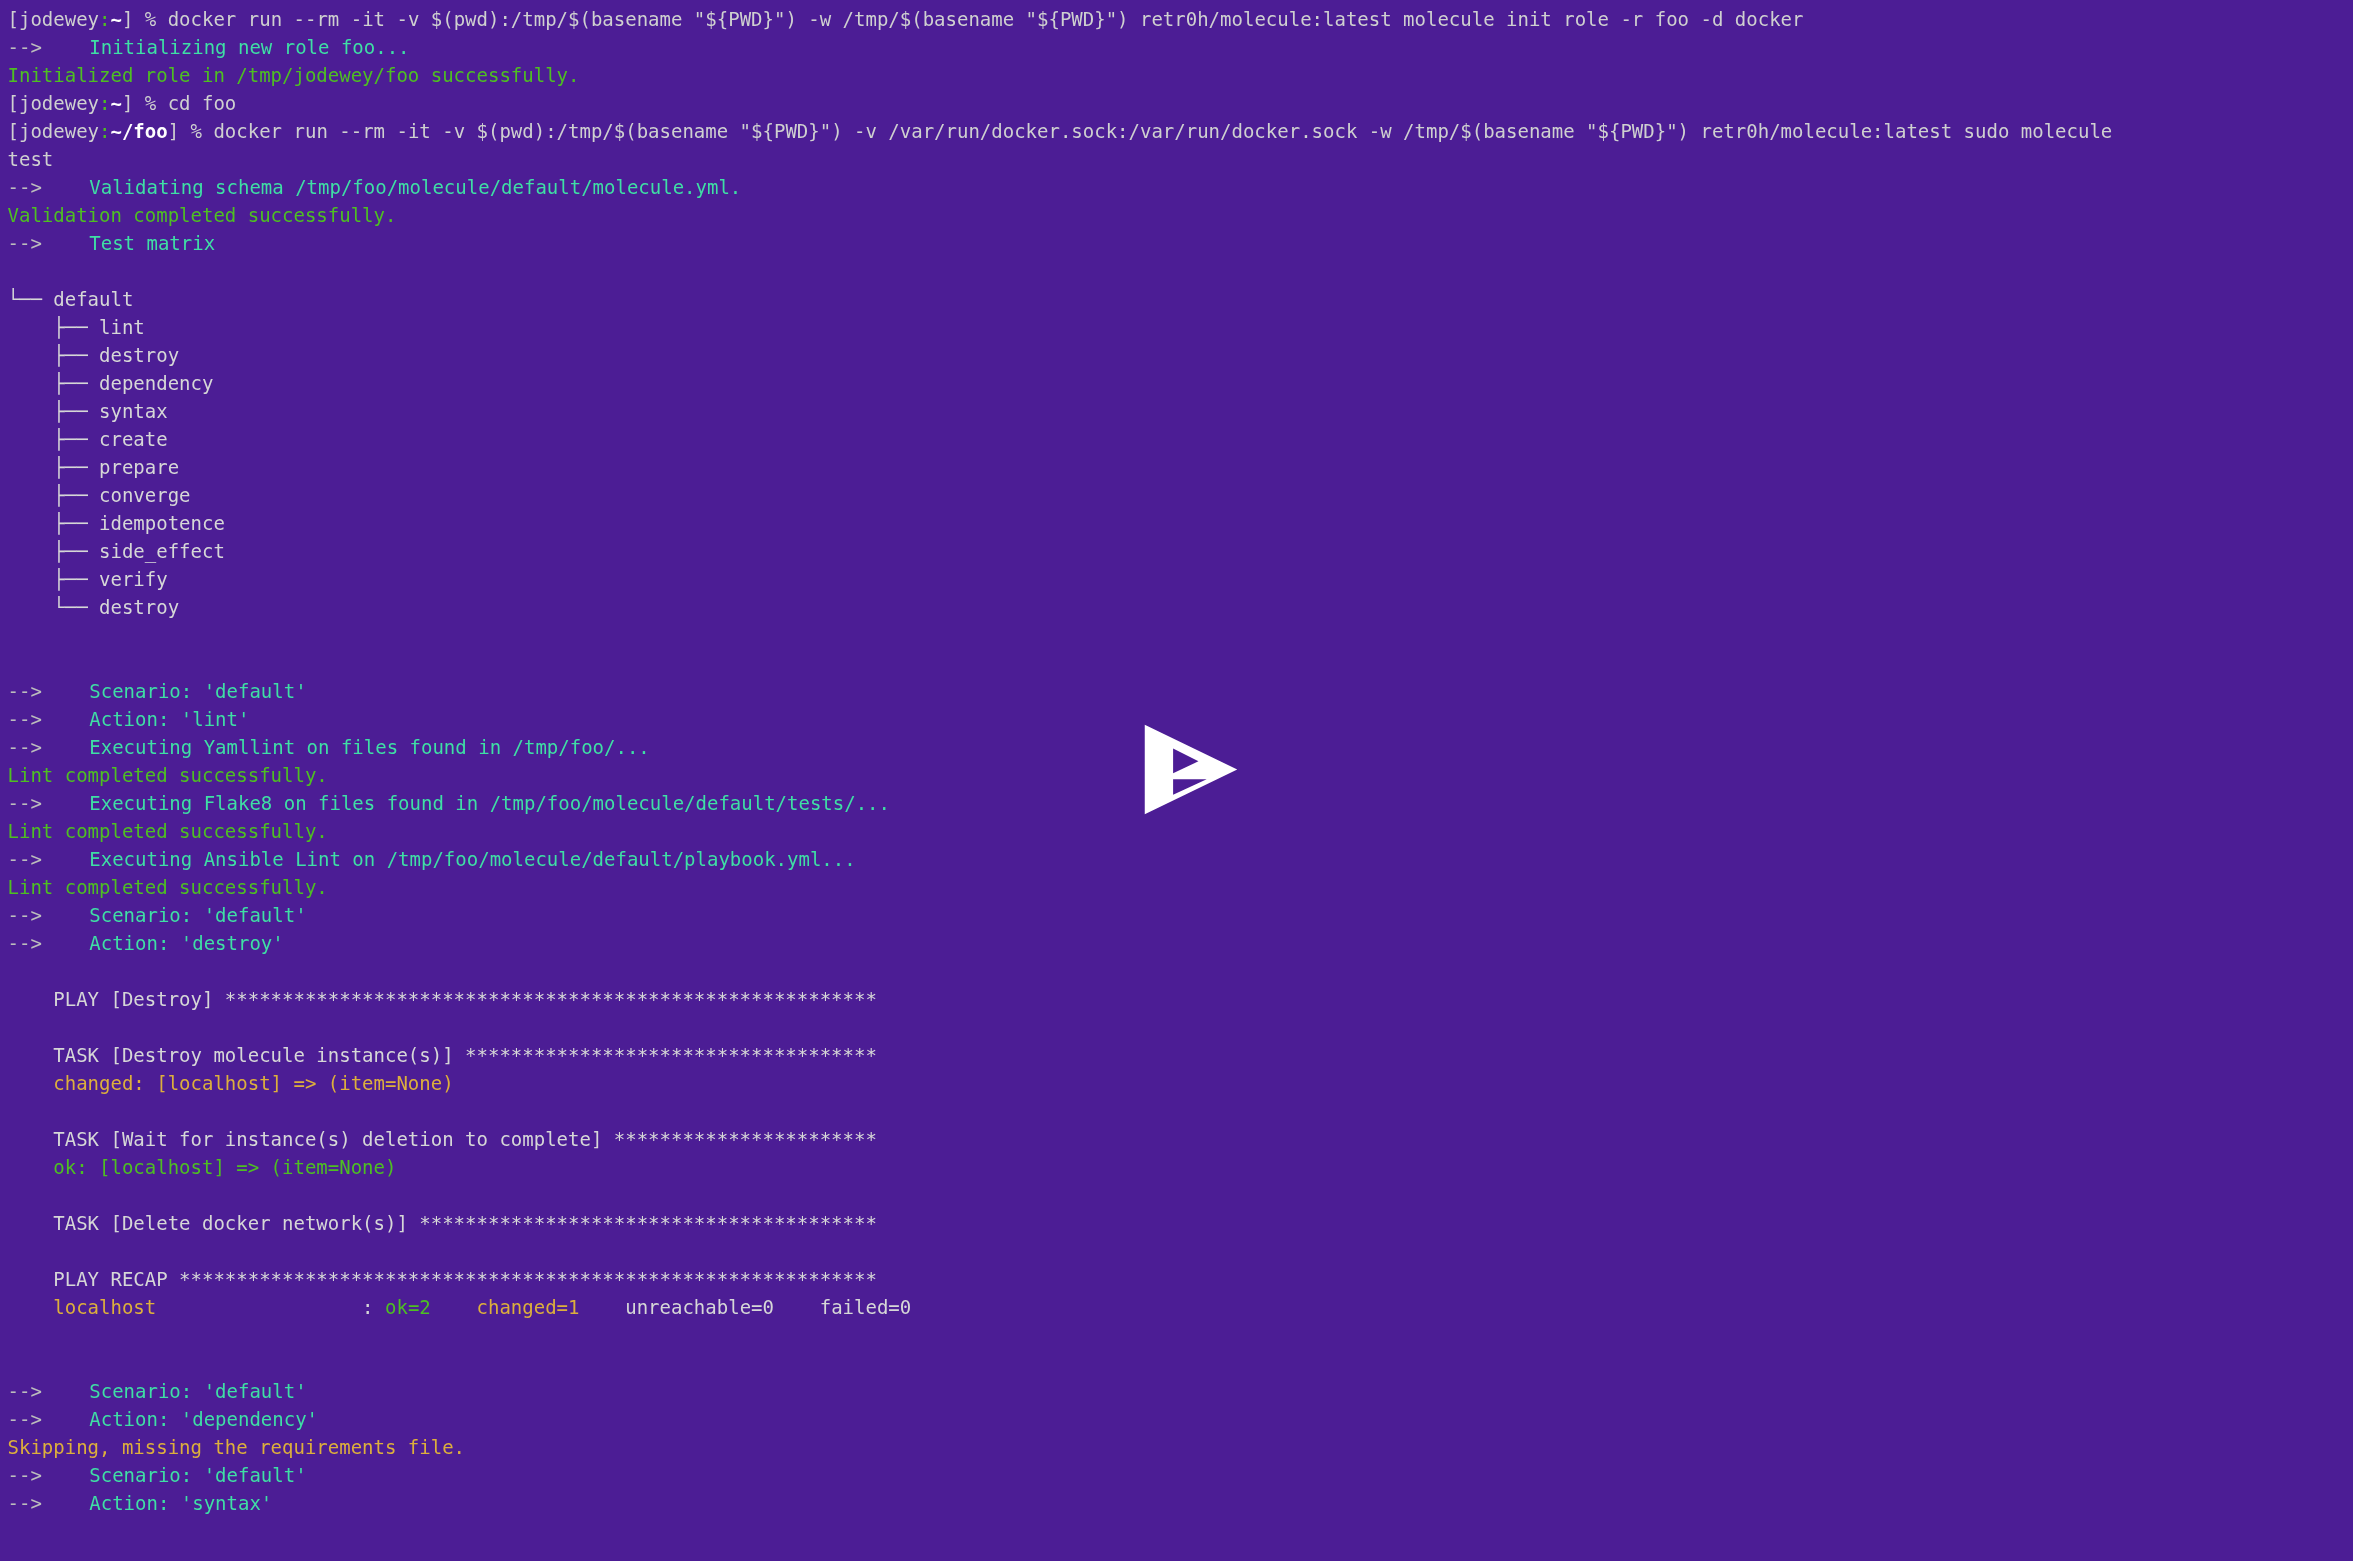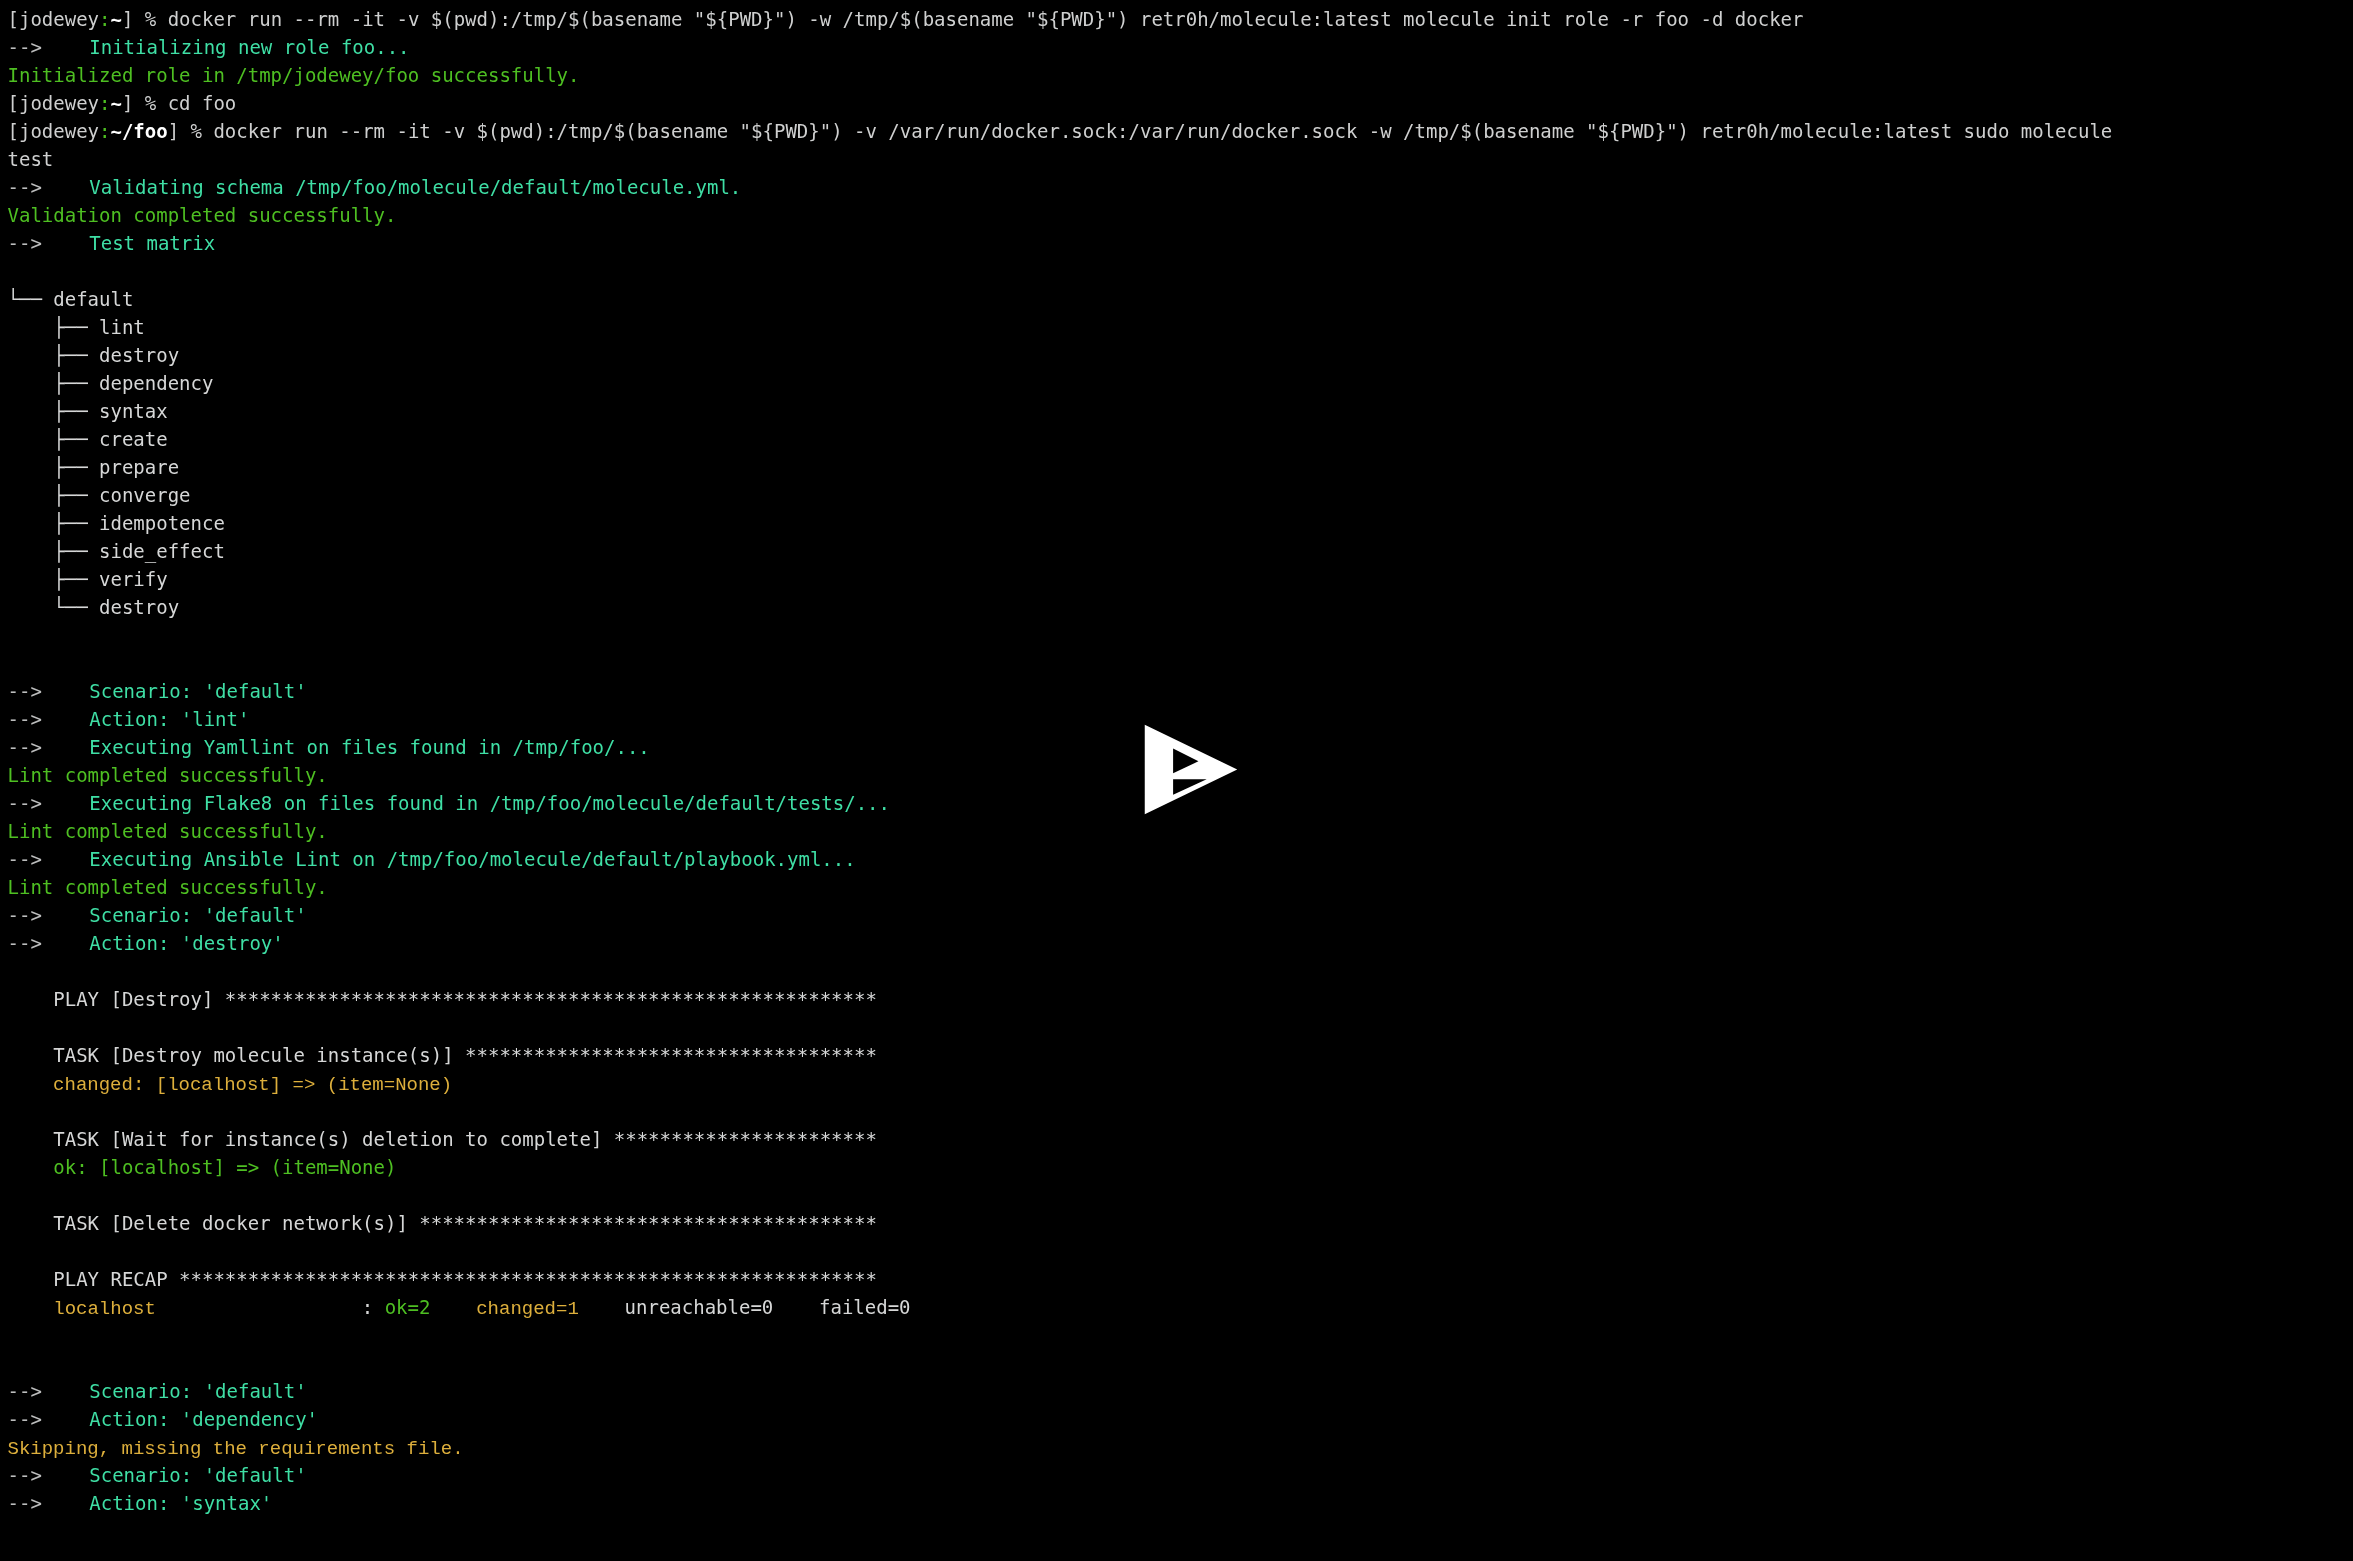--- a/index.html
+++ b/index.html
@@ -30,36 +30,36 @@
     height: 28px;
     white-space: pre;
     display: block;
   }
   
   .fg-default { color: #cfd0d0; }
   .fg-white   { color: #d6d7d7; margin-top: 14px; }
   .fg-bold    { color: #ffffff; font-weight: bold; }
   .fg-green   { color: #4ebf22; }
   .fg-cyan    { color: #3fdfa5; margin-left: 36px; }
-  .fg-yellow  { color: #ddaf3c; font-family: Liberation Mono, monospace; }
+  .fg-yellow  { color: #ddaf3c; }
   .fg-grey    { color: #bcbdbd; }
 
   
   #play-overlay {
     position: absolute;
     left: 1143px;
     top: 724px;
     width: 96px;
     height: 91px;
     cursor: pointer;
   }
   #play-overlay svg { display: block; width: 100%; height: 100%; }
 </style>
 <style>
-  #terminal { background: #000000; }
+  #terminal { background: #4c1d95; }
   .fg-default { color: #cfd0d0; }
   .fg-white   { color: #d6d7d7; }
   .fg-bold    { color: #ffffff; }
   .fg-green   { color: #4ebf22; }
   .fg-cyan    { color: #3fdfa5; }
   .fg-yellow  { color: #ddaf3c; }
   #play-overlay svg path { fill: #ffffff; }
 </style></head>
 <body>
 

